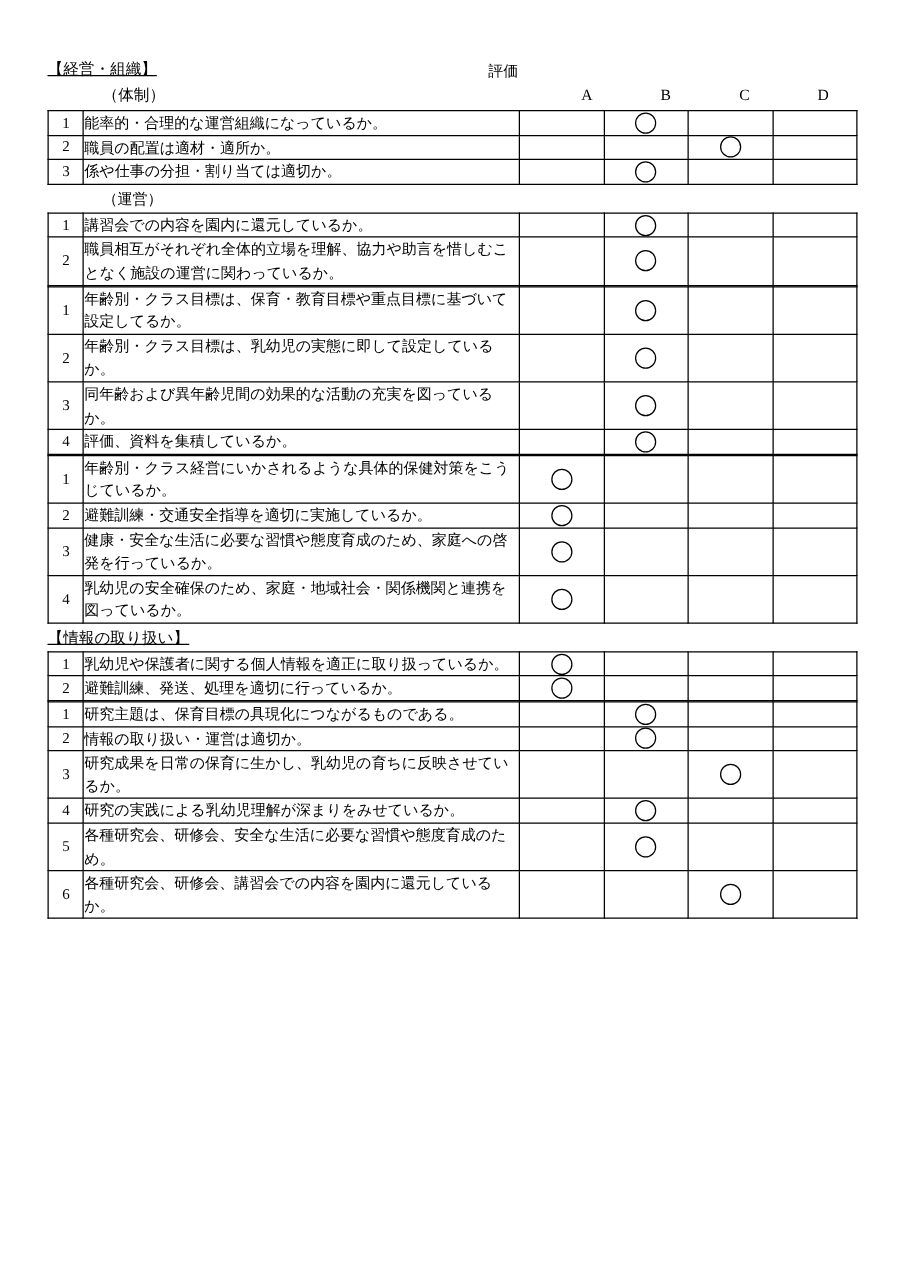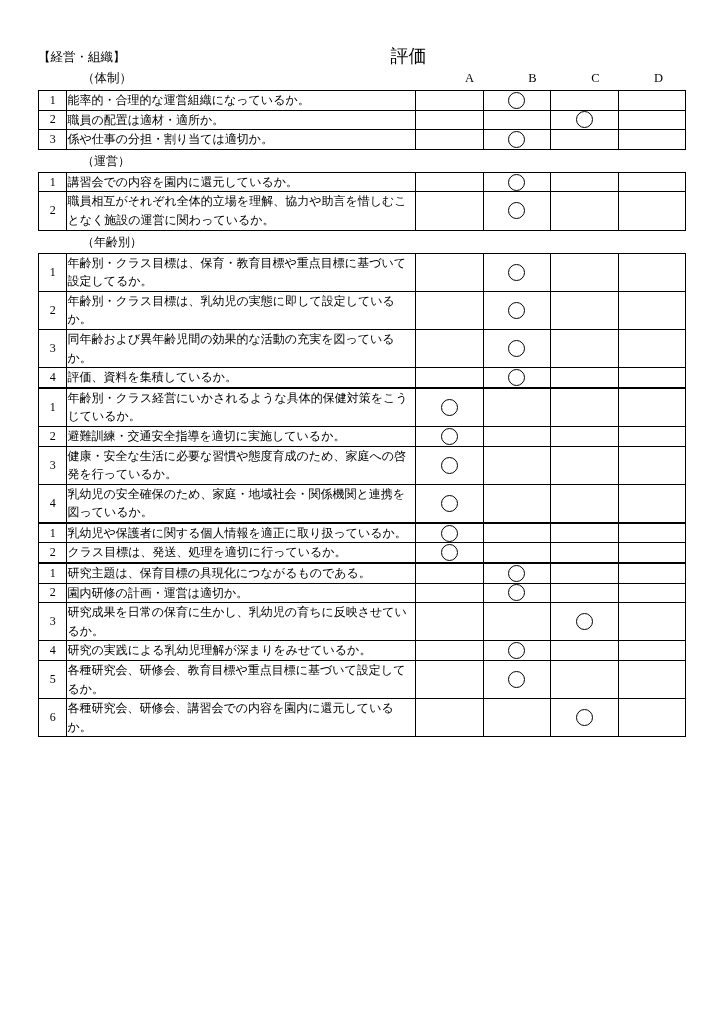--- a/index.html
+++ b/index.html
@@ -20,21 +20,21 @@
     box-sizing: border-box;
     padding: 44px 38px 10px 38px;
     position: relative;
   }
   .header-row {
     display: flex;
     align-items: flex-end;
     margin-bottom: 2px;
   }
   .header-row .eval-label {
-    font-size: 18px;
+    font-size: 12px;
     margin-left: 265px;
   }
   table.grid {
     border-collapse: collapse;
     table-layout: fixed;
     width: 648px;
     margin: 0;
   }
   table.grid td {
     border: 1px solid #000000;
@@ -79,20 +79,21 @@
   .gh-col { width: 63px; }
   .block { margin-bottom: 0; }
   .sub-caption {
     font-size: 12px;
     padding-left: 44px;
     line-height: 22px;
   }
   .sec-title {
     font-size: 12.5px;
     line-height: 22px;
+    text-decoration: underline;
   }
 </style>
 </head>
 <body>
 
 <div class="page">
 
   <div class="header-row">
     <span class="sec-title">【経営・組織】</span>
     <span class="eval-label">評価</span>
@@ -155,21 +156,20 @@
       <td class="num">2</td>
       <td class="txt">職員相互がそれぞれ全体的立場を理解、協力や助言を惜しむことなく施設の運営に関わっているか。</td>
       <td class="mark"></td>
       <td class="mark"><span class="circle"></span></td>
       <td class="mark"></td>
       <td class="mark"></td>
     </tr>
   </tbody>
     </table>
 
-  <div class="sub-caption">（年齢別）</div>
 
   <table class="grid block">
     <tbody>
         <tr>
       <td class="num">1</td>
       <td class="txt">年齢別・クラス目標は、保育・教育目標や重点目標に基づいて設定してるか。</td>
       <td class="mark"></td>
       <td class="mark"><span class="circle"></span></td>
       <td class="mark"></td>
       <td class="mark"></td>
@@ -232,34 +232,35 @@
       <td class="num">4</td>
       <td class="txt">乳幼児の安全確保のため、家庭・地域社会・関係機関と連携を図っているか。</td>
       <td class="mark"><span class="circle"></span></td>
       <td class="mark"></td>
       <td class="mark"></td>
       <td class="mark"></td>
     </tr>
   </tbody>
     </table>
 
+  <div class="sec-title" style="padding-left:0;">【情報の取り扱い】</div>
 
   <table class="grid block">
     <tbody>
         <tr>
       <td class="num">1</td>
       <td class="txt">乳幼児や保護者に関する個人情報を適正に取り扱っているか。</td>
       <td class="mark"><span class="circle"></span></td>
       <td class="mark"></td>
       <td class="mark"></td>
       <td class="mark"></td>
     </tr>
     <tr>
       <td class="num">2</td>
-      <td class="txt">クラス目標は、発送、処理を適切に行っているか。</td>
+      <td class="txt">避難訓練、発送、処理を適切に行っているか。</td>
       <td class="mark"><span class="circle"></span></td>
       <td class="mark"></td>
       <td class="mark"></td>
       <td class="mark"></td>
     </tr>
   </tbody>
     </table>
 
 
   <table class="grid block">
@@ -267,21 +268,21 @@
         <tr>
       <td class="num">1</td>
       <td class="txt">研究主題は、保育目標の具現化につながるものである。</td>
       <td class="mark"></td>
       <td class="mark"><span class="circle"></span></td>
       <td class="mark"></td>
       <td class="mark"></td>
     </tr>
     <tr>
       <td class="num">2</td>
-      <td class="txt">園内研修の計画・運営は適切か。</td>
+      <td class="txt">情報の取り扱い・運営は適切か。</td>
       <td class="mark"></td>
       <td class="mark"><span class="circle"></span></td>
       <td class="mark"></td>
       <td class="mark"></td>
     </tr>
     <tr>
       <td class="num">3</td>
       <td class="txt">研究成果を日常の保育に生かし、乳幼児の育ちに反映させているか。</td>
       <td class="mark"></td>
       <td class="mark"></td>
@@ -291,21 +292,21 @@
     <tr>
       <td class="num">4</td>
       <td class="txt">研究の実践による乳幼児理解が深まりをみせているか。</td>
       <td class="mark"></td>
       <td class="mark"><span class="circle"></span></td>
       <td class="mark"></td>
       <td class="mark"></td>
     </tr>
     <tr>
       <td class="num">5</td>
-      <td class="txt">各種研究会、研修会、教育目標や重点目標に基づいて設定してるか。</td>
+      <td class="txt">各種研究会、研修会、安全な生活に必要な習慣や態度育成のため。</td>
       <td class="mark"></td>
       <td class="mark"><span class="circle"></span></td>
       <td class="mark"></td>
       <td class="mark"></td>
     </tr>
     <tr>
       <td class="num">6</td>
       <td class="txt">各種研究会、研修会、講習会での内容を園内に還元しているか。</td>
       <td class="mark"></td>
       <td class="mark"></td>

